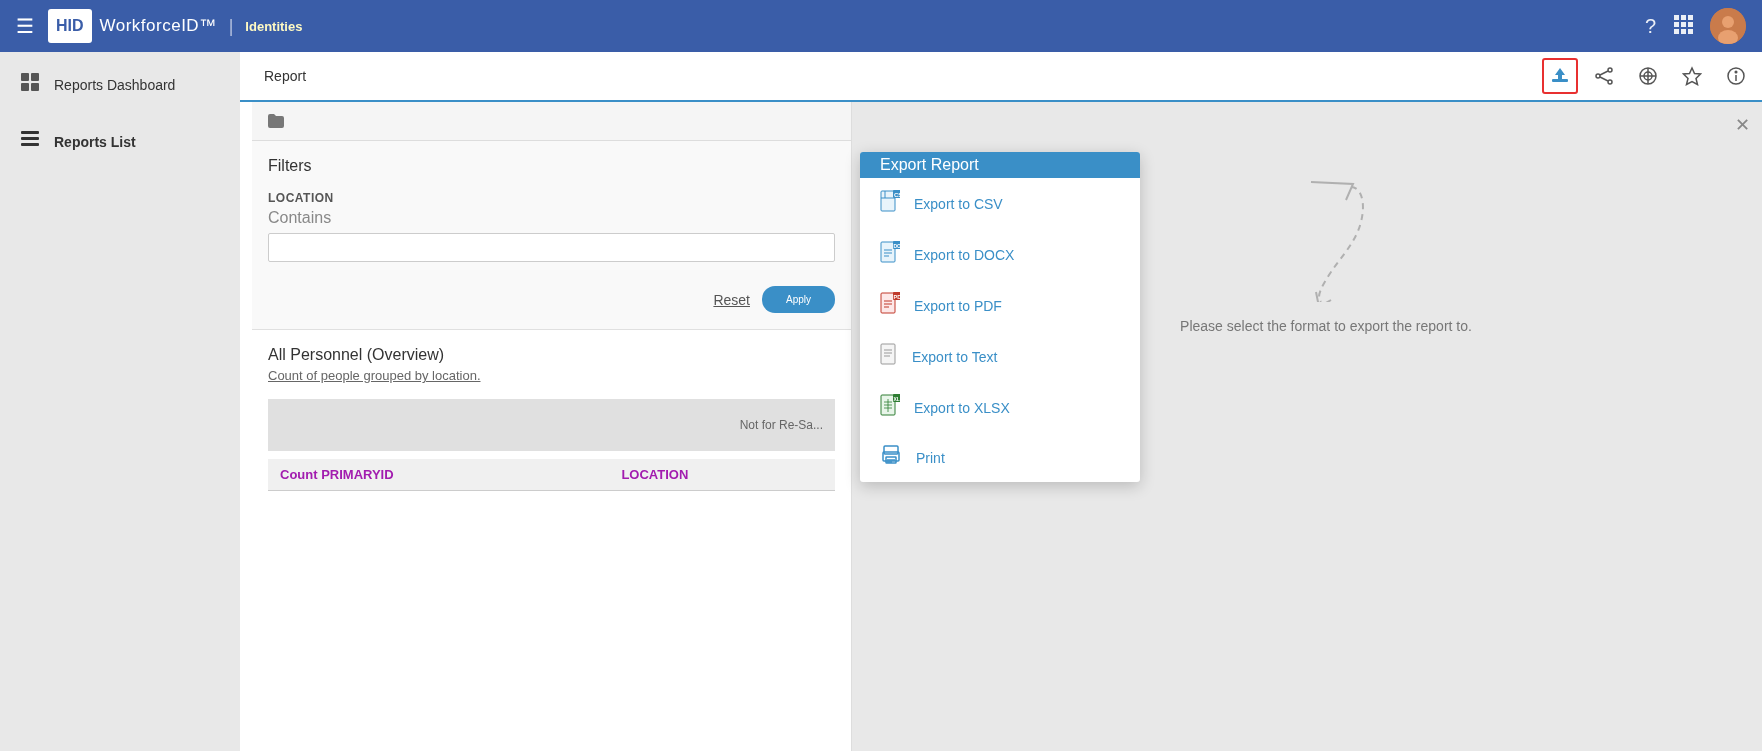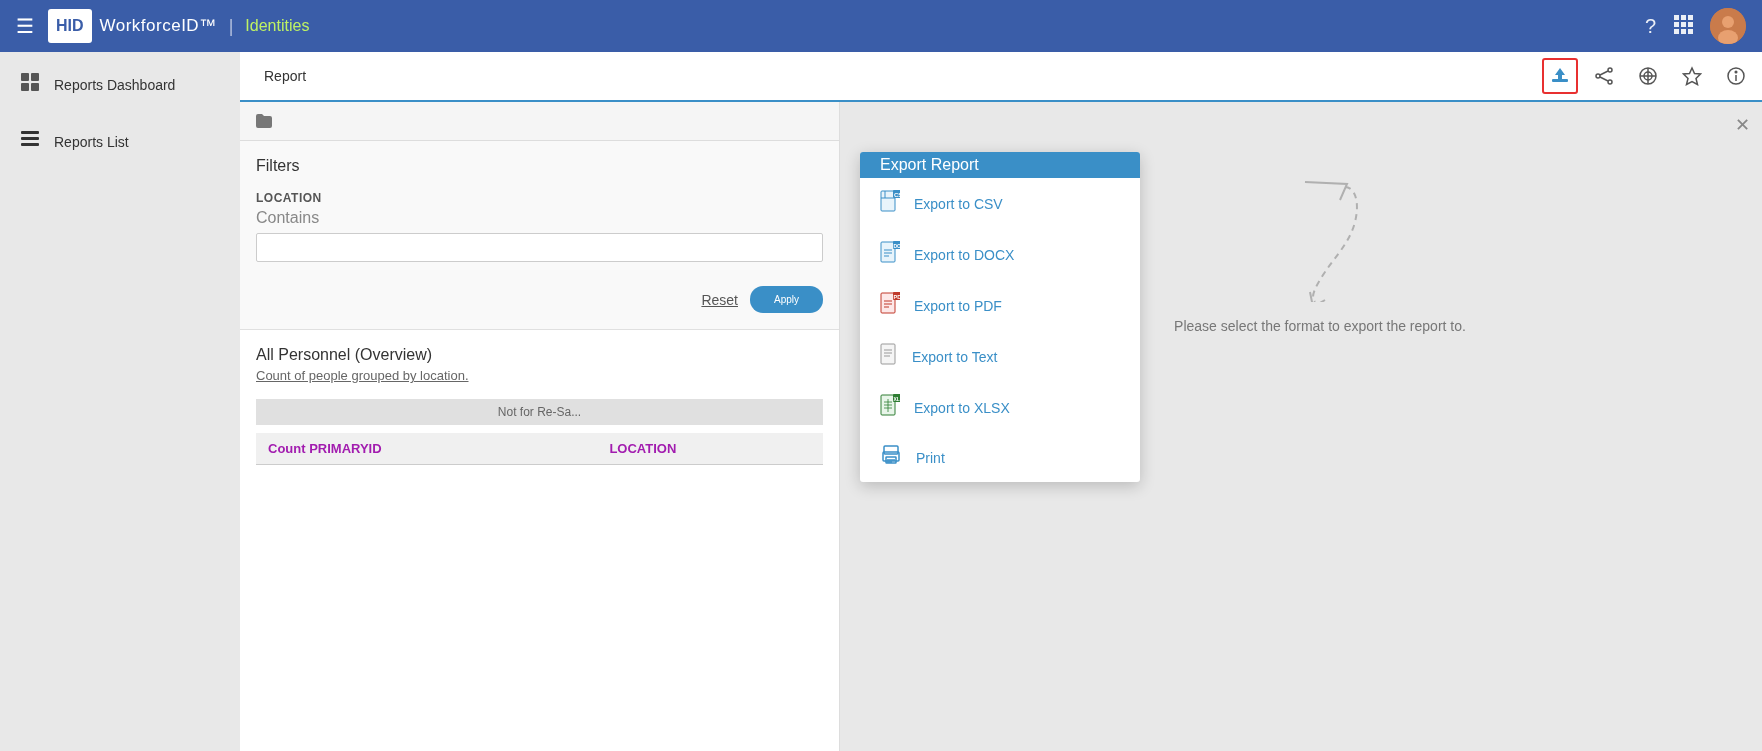--- a/index.html
+++ b/index.html
@@ -36,23 +36,23 @@
       font-size: 17px;
       font-weight: 300;
       letter-spacing: 0.5px;
     }
     .nav-divider {
       color: rgba(255,255,255,0.6);
       margin: 0 12px;
       font-size: 18px;
     }
     .nav-section {
-      color: #bef264;
-      font-size: 16px;
-      font-weight: 400;
+      color: #fef9c3;
+      font-size: 13px;
+      font-weight: 700;
     }
     .nav-spacer { flex: 1; }
     .nav-icons {
       display: flex;
       align-items: center;
       gap: 16px;
     }
     .nav-icon {
       color: white;
       font-size: 20px;
@@ -88,21 +88,21 @@
     }
     .sidebar-item {
       display: flex;
       align-items: center;
       padding: 16px 20px;
       cursor: pointer;
       gap: 14px;
       color: #333;
       font-size: 14px;
     }
-    .sidebar-item.active { font-weight: normal; }
+    .sidebar-item.active { font-weight: bold; }
     .sidebar-icon {
       font-size: 18px;
       color: #555;
       flex-shrink: 0;
     }
 
     
     .content-area {
       flex: 1;
       display: flex;
@@ -159,20 +159,21 @@
       position: relative;
     }
 
     
     .left-panel {
       width: 600px;
       flex-shrink: 0;
       background: white;
       overflow-y: auto;
       border-right: 1px solid #ddd;
+      margin-left: 12px;
     }
 
     
     .folder-header {
       padding: 12px 16px;
       background: #f5f5f5;
       border-bottom: 1px solid #ddd;
       display: flex;
       align-items: center;
       gap: 8px;
@@ -250,24 +251,24 @@
       margin-bottom: 4px;
     }
     .report-subtitle {
       font-size: 13px;
       color: #666;
       margin-bottom: 16px;
       text-decoration: underline;
     }
     .watermark-bar {
       background: #e0e0e0;
-      padding: 6px 12px;
+      padding: 19px 12px;
       font-size: 12px;
       color: #666;
-      text-align: center;
+      text-align: right;
       margin-bottom: 8px;
     }
     .report-table {
       width: 100%;
       border-collapse: collapse;
     }
     .report-table th {
       background: #f0f0f0;
       padding: 8px 12px;
       text-align: left;

